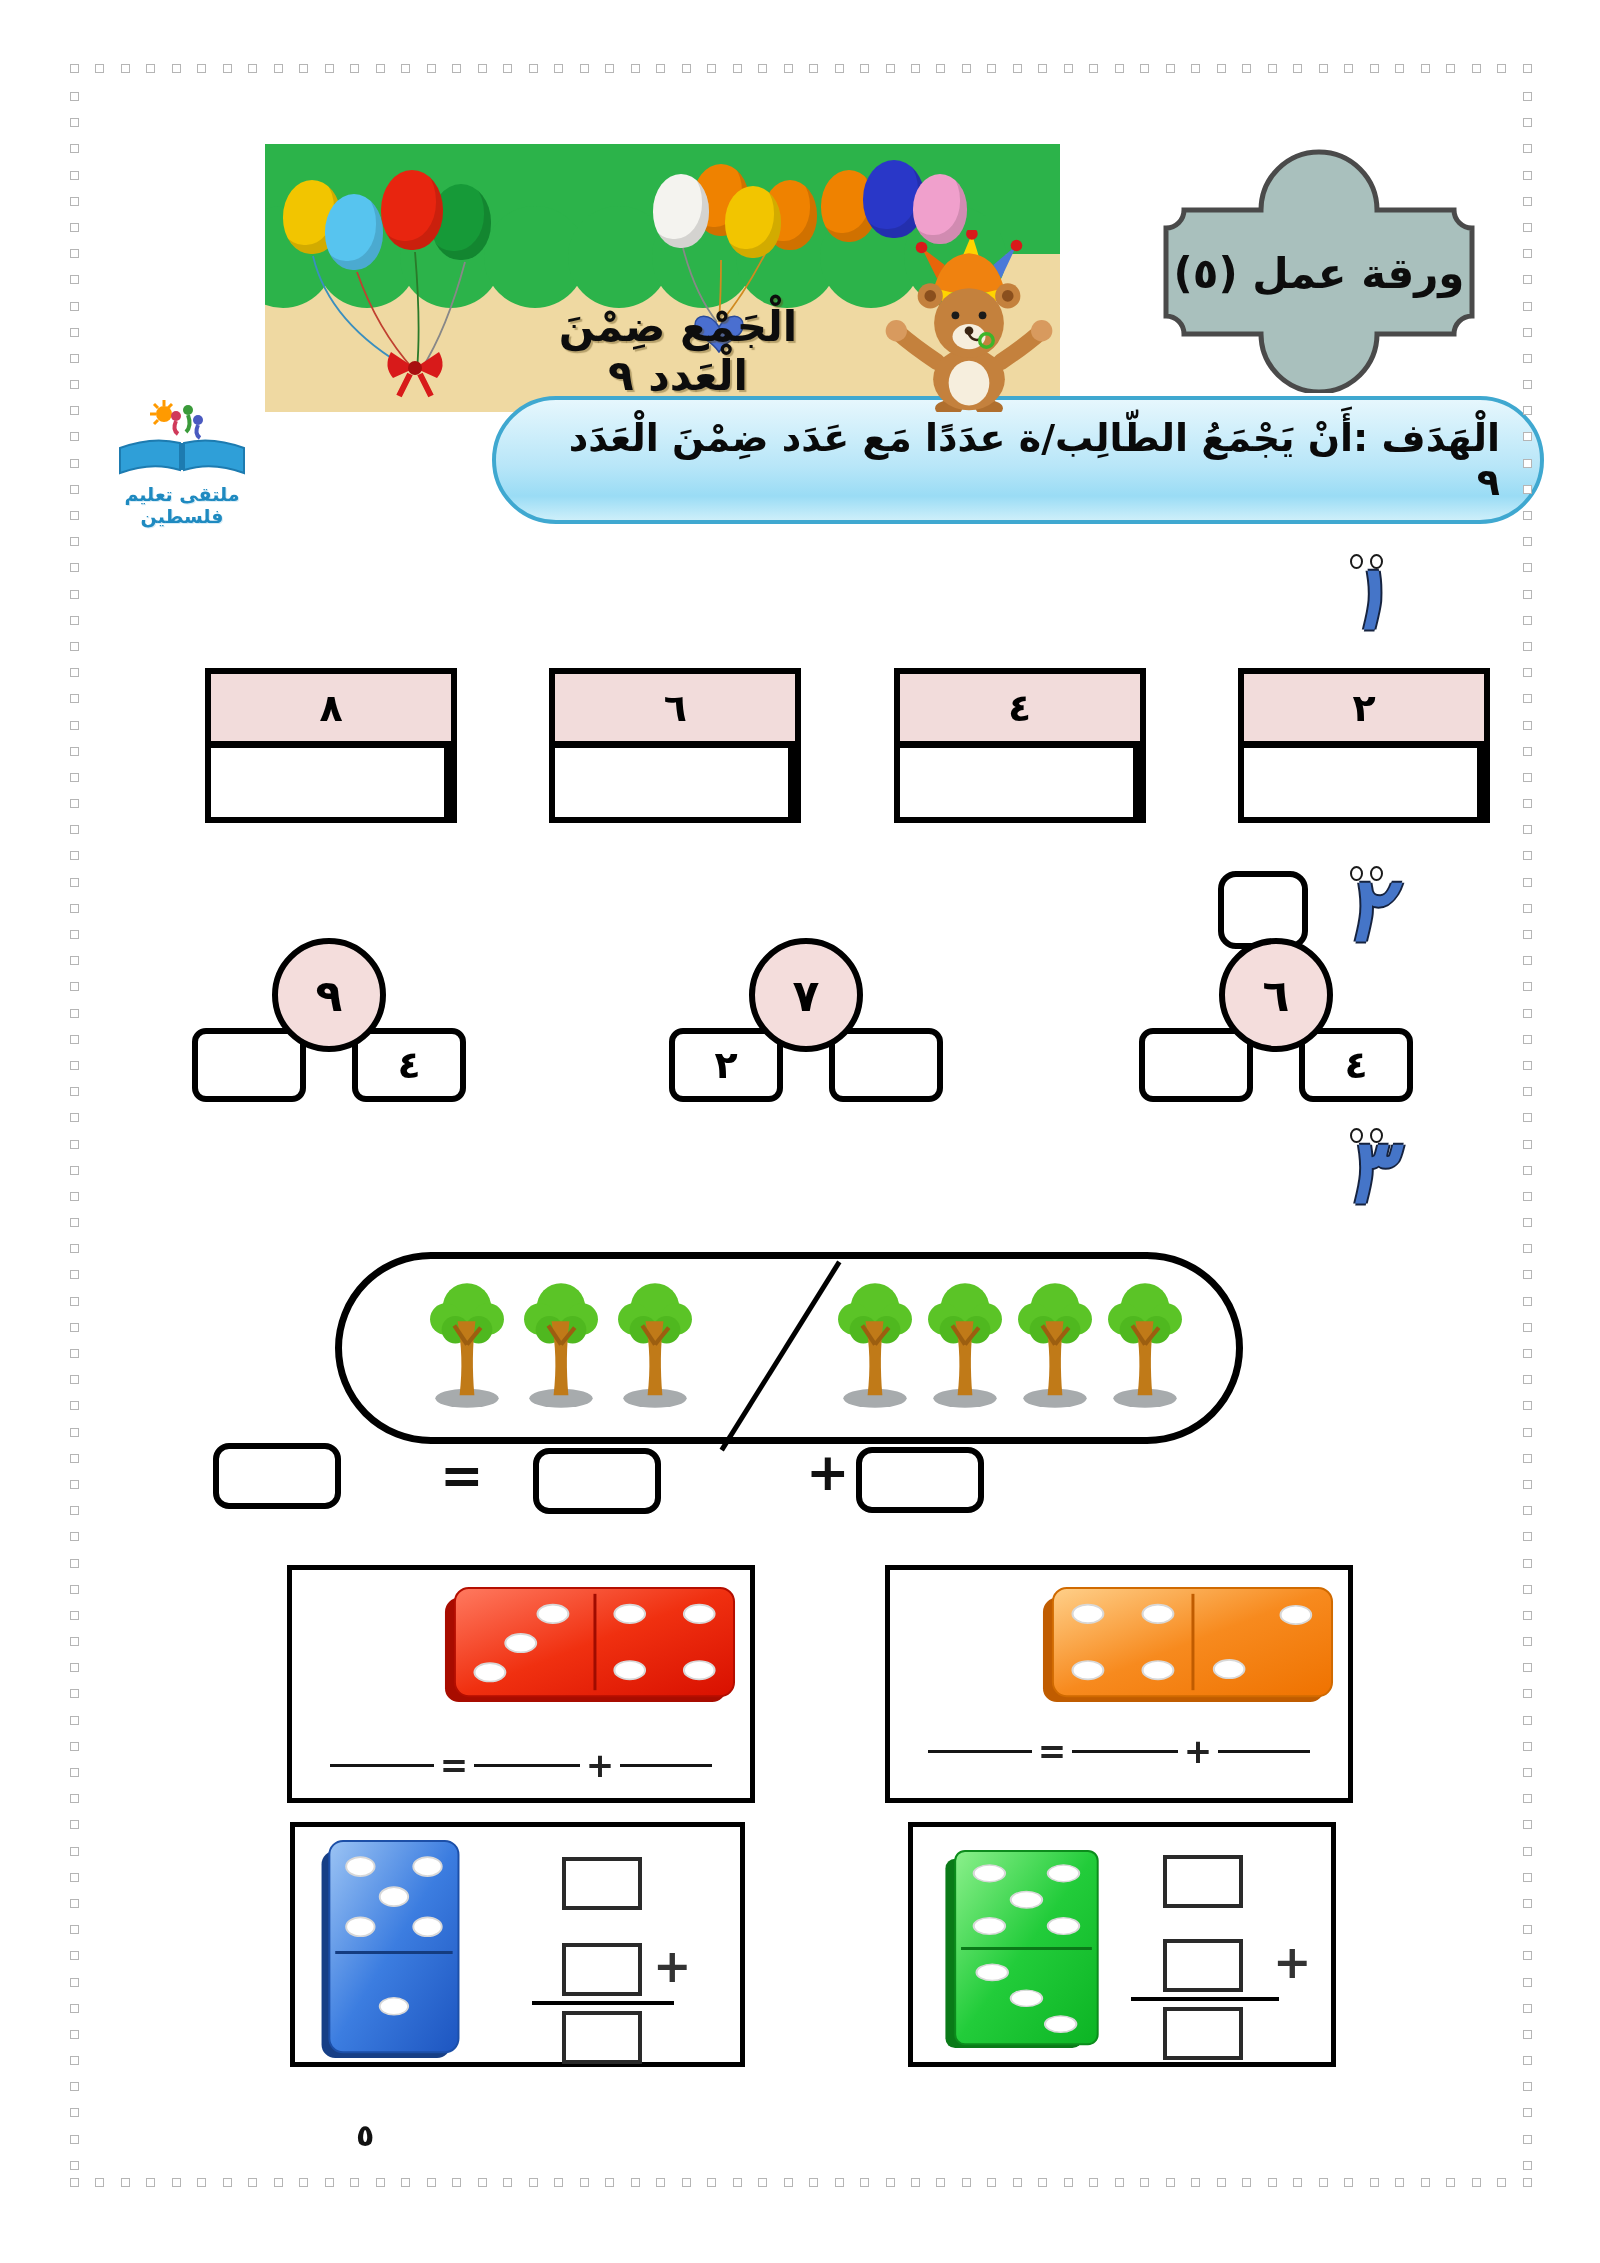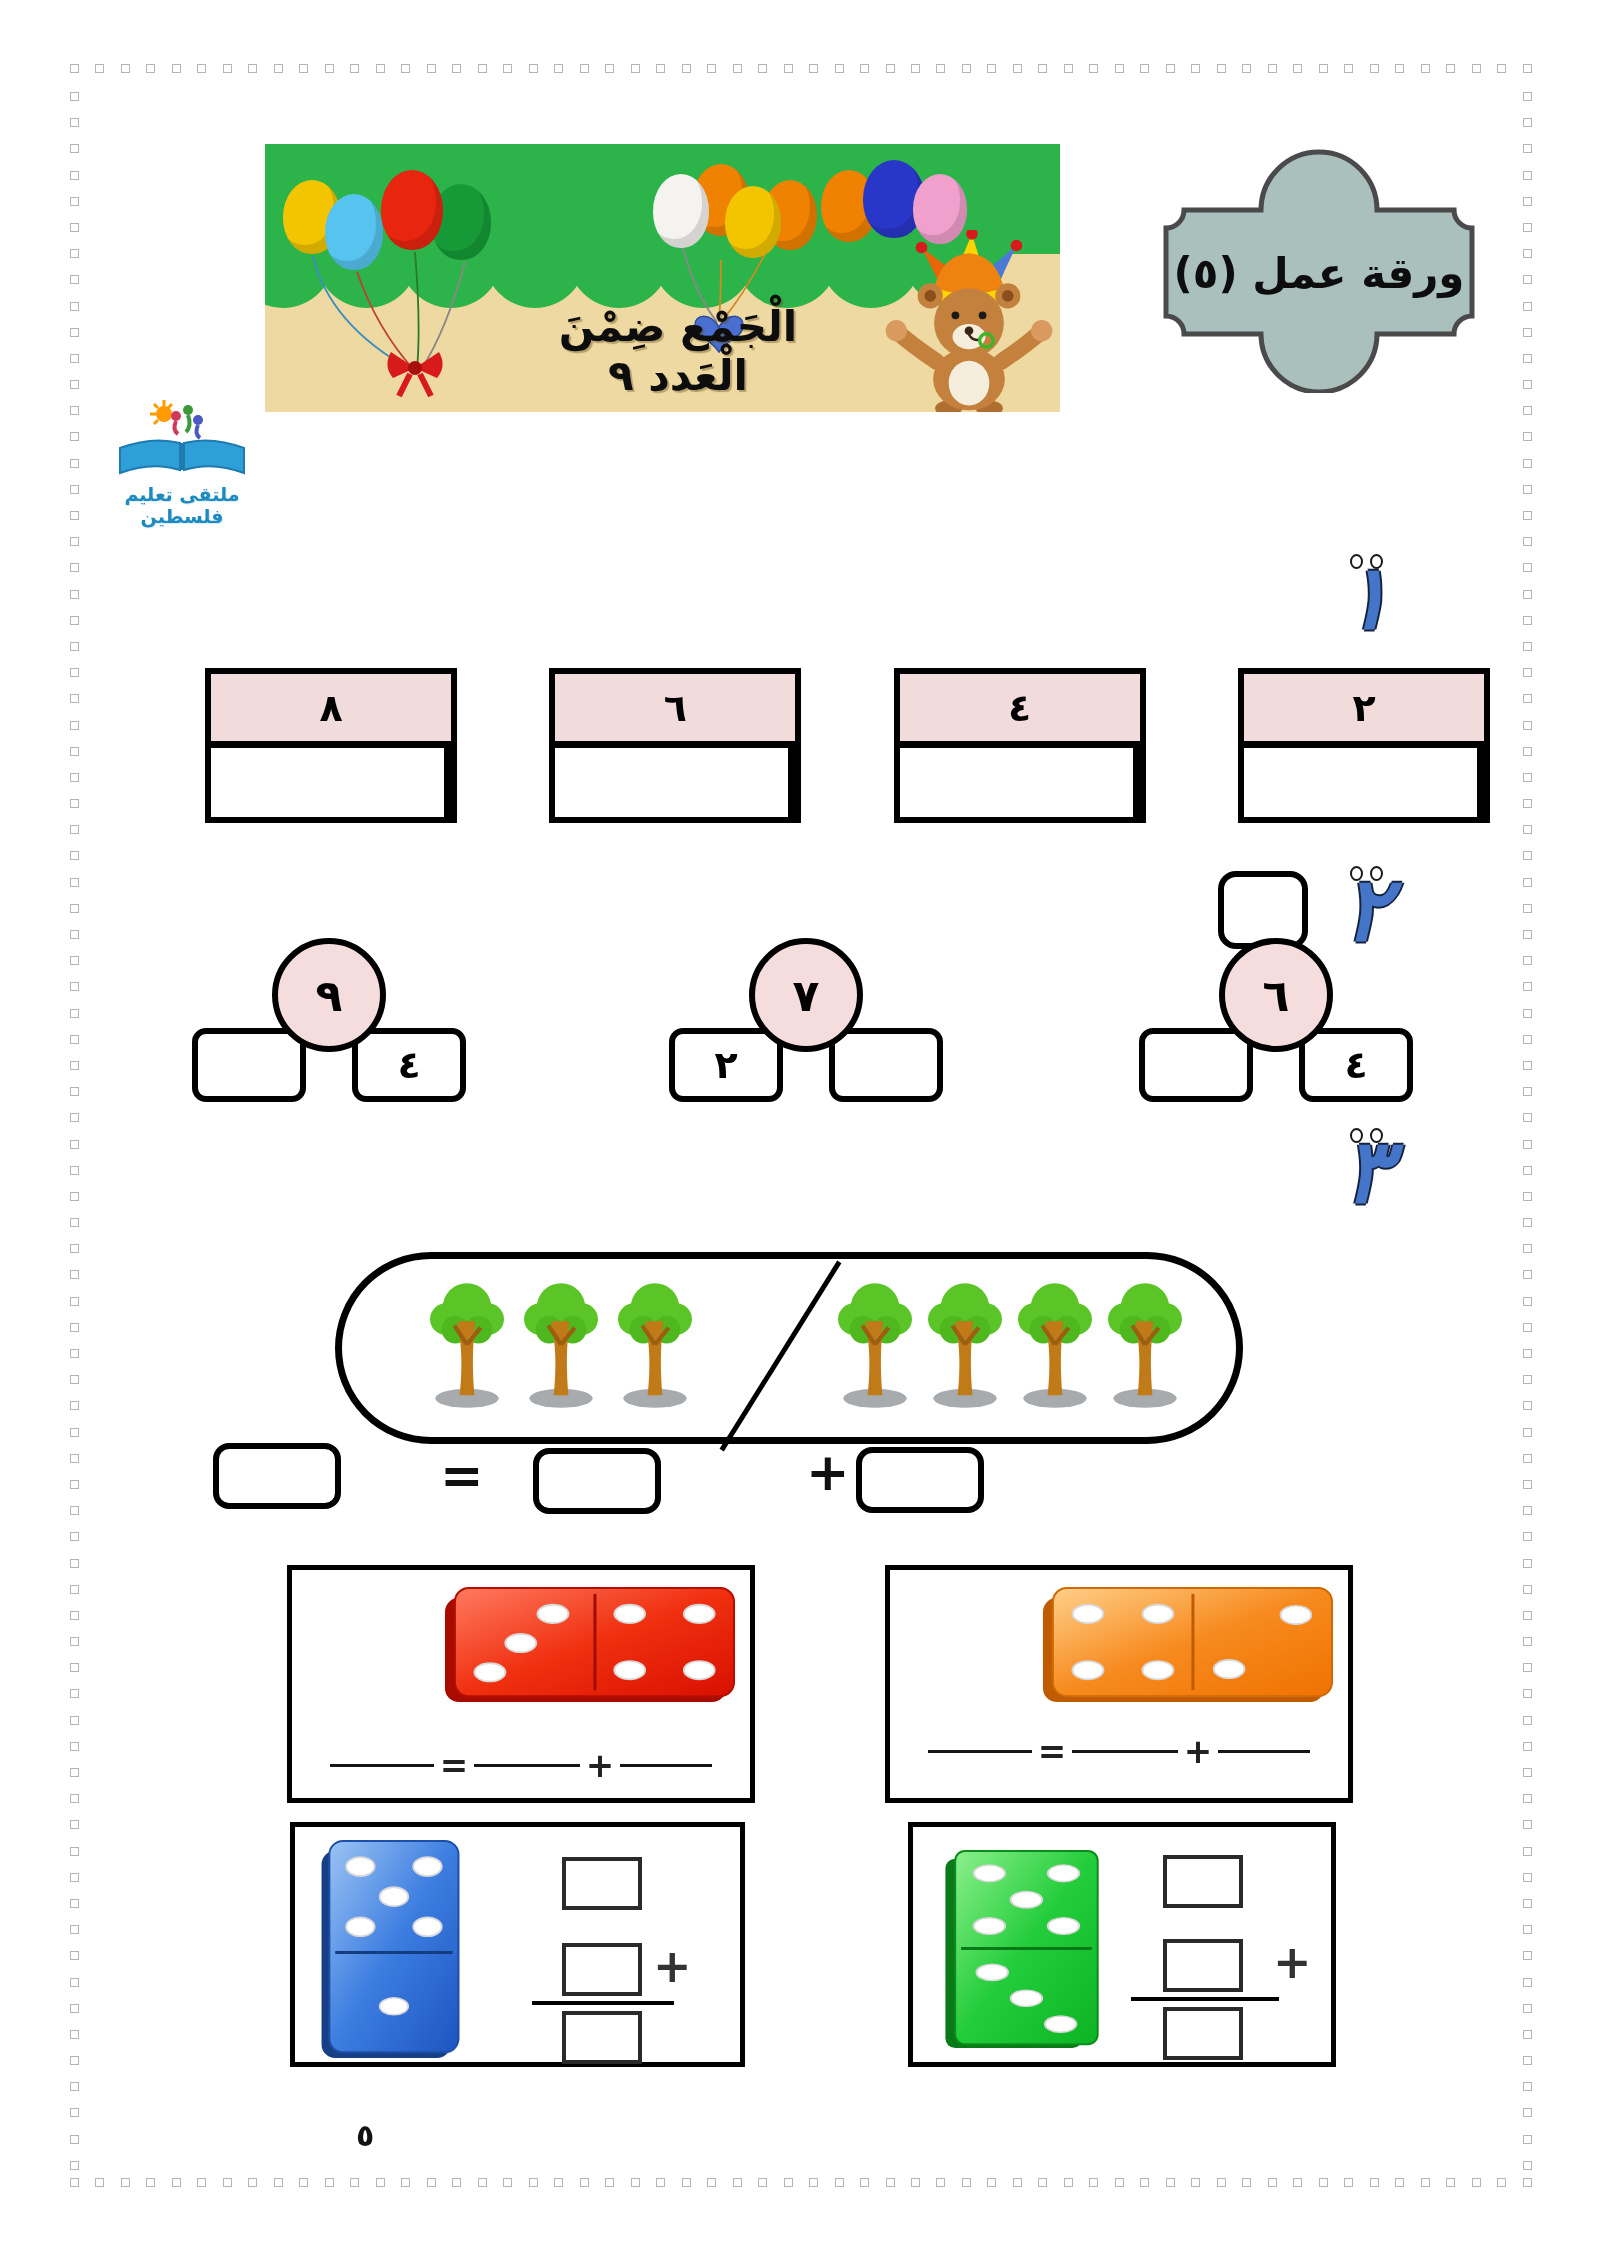--- a/index.html
+++ b/index.html
@@ -481,20 +481,21 @@
         <path d="M86,17 Q90,28 84,34" stroke="#3a9a3a" stroke-width="4" fill="none"></path>
       <circle cx="96" cy="22" r="5" fill="#4a5ac0"></circle>
         <path d="M96,27 Q92,36 98,40" stroke="#4a5ac0" stroke-width="4" fill="none"></path>
       <path d="M18,50 Q50,38 78,45 L78,72 Q50,63 18,75 Z" fill="#2f9fd8" stroke="#1d7bb0" stroke-width="2"></path>
       <path d="M142,50 Q110,38 82,45 L82,72 Q110,63 142,75 Z" fill="#2f9fd8" stroke="#1d7bb0" stroke-width="2"></path>
       <path d="M78,45 L82,45 L82,72 L78,72 Z" fill="#1d7bb0"></path>
     </svg>
     <div class="logo-caption">ملتقى تعليم فلسطين</div>
   </div>
 
+  <div class="objective">الْهَدَف :أَنْ يَجْمَعُ الطّالِب/ة عدَدًا مَع عَدَد ضِمْنَ الْعَدَد  ٩</div>
 
   <div class="ex-head" style="top:550px; right:196px;">
     <div class="num-icon">
       <span class="glyph">١</span>
       <span class="eye l"></span><span class="eye r"></span>
     </div>
   </div>
 
   <div class="bonds1">
     <div class="bond1">

